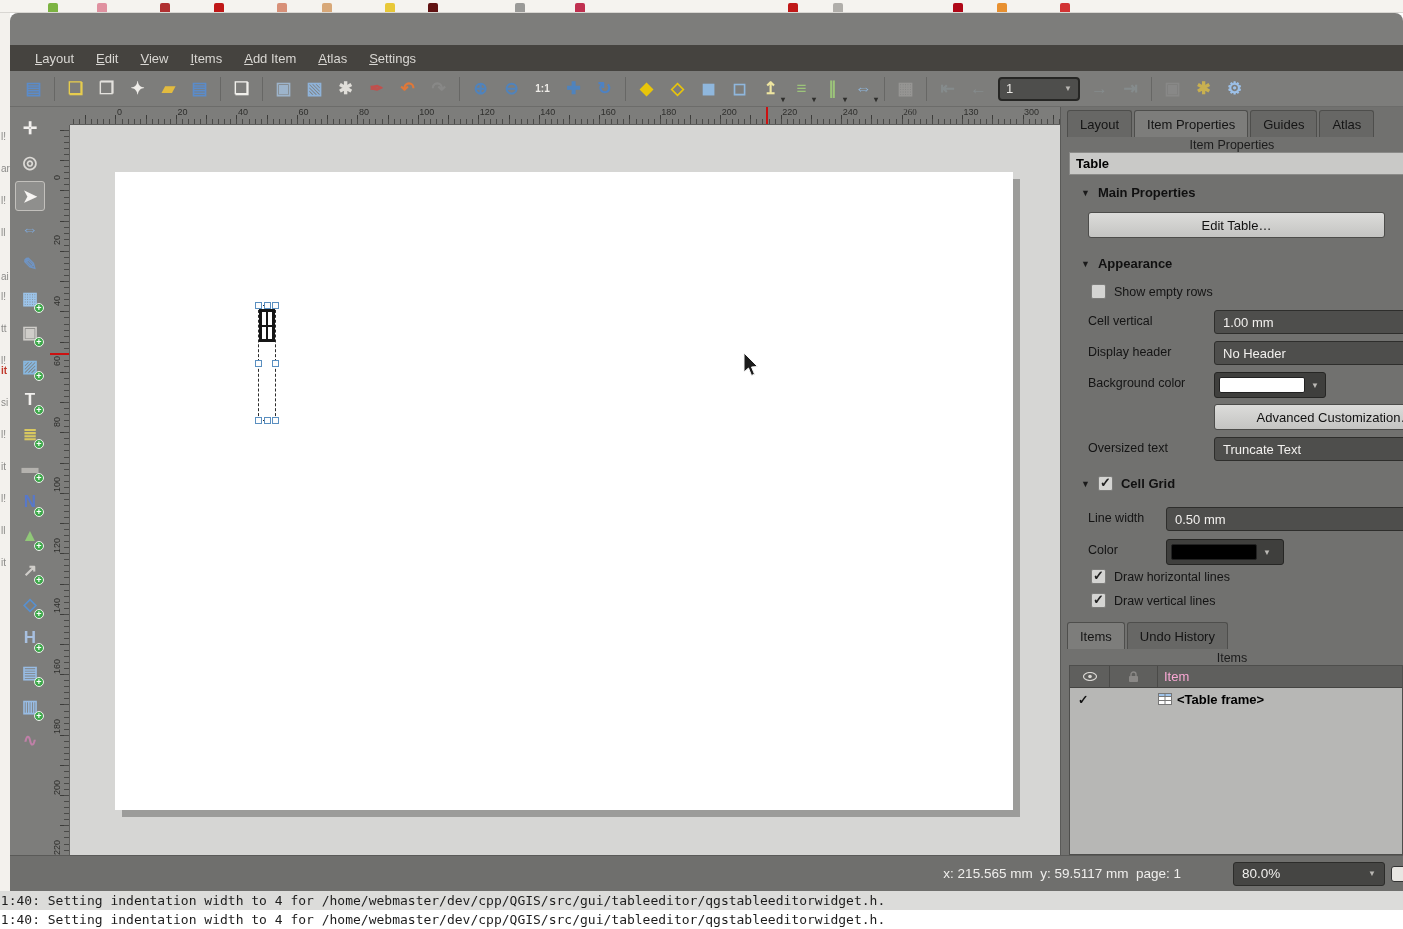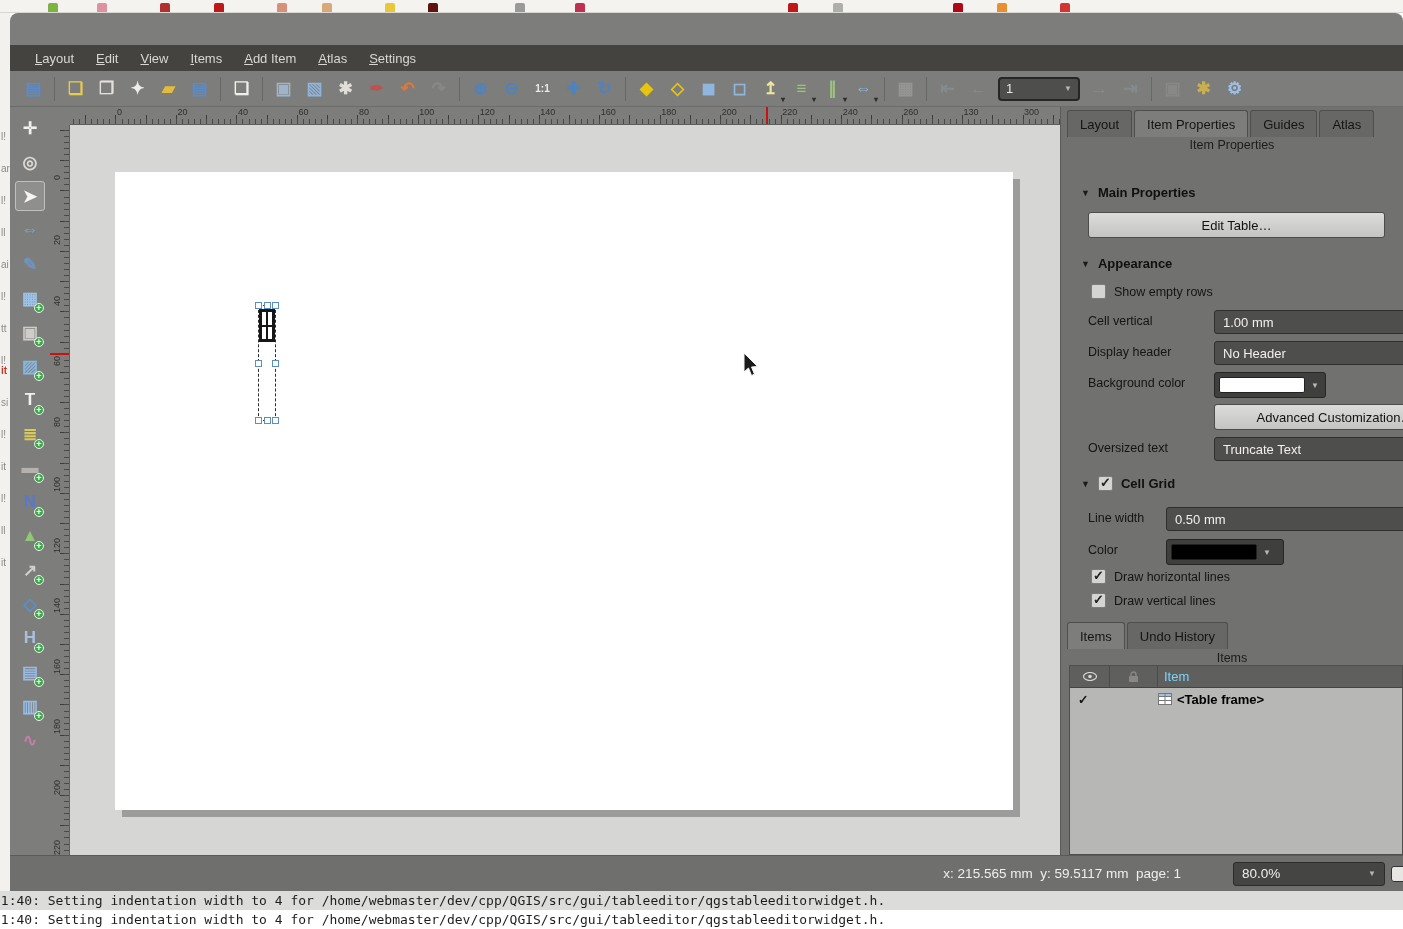--- a/index.html
+++ b/index.html
@@ -80,21 +80,21 @@
   .checkbox.checked::after { content:"✓"; position:absolute; left:1px; top:-2px; font-size:13px; color:#222; font-weight:bold; }
   .colorbtn { position:absolute; height:26px; background:#3f3f3d; border:1px solid #262624; border-radius:3px; display:flex; align-items:center; padding:0 4px; }
   .colorbtn .swatch { width:86px; height:16px; border-radius:2px; border:1px solid #222; }
   .colorbtn .arrow { font-size:8px; color:#bbb9b5; margin-left:6px; }
 
   
   #items-table { position:absolute; left:8px; right:0; top:558px; bottom:0; background:#b7b7b5; border:1px solid #4e4e4c; }
   #items-head { display:flex; height:22px; background:#5f5f5d; border-bottom:1px solid #444442; align-items:center; }
   #items-head .c1 { width:40px; display:flex; justify-content:center; border-right:1px solid #4a4a48; height:100%; align-items:center; }
   #items-head .c2 { width:48px; display:flex; justify-content:center; border-right:1px solid #4a4a48; height:100%; align-items:center; }
-  #items-head .c3 { flex:1; padding-left:6px; color:#7dd3fc; font-size:13px; }
+  #items-head .c3 { flex:1; padding-left:6px; color:#f9a8d4; font-size:13px; }
   #items-row { display:flex; height:22px; align-items:center; background:#b7b7b5; }
   #items-row .c1 { width:40px; padding-left:8px; font-weight:bold; color:#111; }
   #items-row .c2 { width:48px; }
   #items-row .c3 { flex:1; display:flex; align-items:center; gap:5px; font-weight:bold; color:#000; font-size:13px; }
 
   
   #statusbar { position:absolute; left:0; top:842px; right:0; height:36px; background:#6f6f6d; border-top:1px solid #5a5a58; display:flex; align-items:center; }
   #status-coords { position:absolute; right:222px; color:#f0efed; font-size:13.5px; white-space:pre; }
   #zoom-combo { position:absolute; right:18px; width:152px; height:24px; background:#454543; border:1px solid #2c2c2a; border-radius:3px; color:#f0efed; font-size:13.5px; display:flex; align-items:center; justify-content:space-between; padding:0 8px; }
   #zoom-combo .arrow { font-size:8px; color:#b8b6b2; }
@@ -126,21 +126,21 @@
       <div class="blob" style="left: 953px; background: rgb(176, 8, 24);"></div>
       <div class="blob" style="left: 997px; background: rgb(232, 144, 48);"></div>
       <div class="blob" style="left: 1060px; background: rgb(210, 51, 51);"></div>
     </div>
 
   <div id="behind-left">
       <span class="frag" style="top: 118px;">l!</span>
       <span class="frag" style="top: 150px;">ar</span>
       <span class="frag" style="top: 182px;">l!</span>
       <span class="frag" style="top: 214px;">ll</span>
-      <span class="frag" style="top: 246px;">ai</span>
+      <span class="frag" style="top: 258px;">ai</span>
       <span class="frag" style="top: 278px;">l!</span>
       <span class="frag" style="top: 310px;">tt</span>
       <span class="frag" style="top: 342px;">l!</span>
       <span class="frag red" style="top: 352px;">it</span>
       <span class="frag" style="top: 384px;">si</span>
       <span class="frag" style="top: 416px;">l!</span>
       <span class="frag" style="top: 448px;">it</span>
       <span class="frag" style="top: 480px;">l!</span>
       <span class="frag" style="top: 512px;">ll</span>
       <span class="frag" style="top: 544px;">it</span>
@@ -253,21 +253,21 @@
         <span class="hlabel" style="left: 248.416px;">60</span>
         <span class="hlabel" style="left: 308.888px;">80</span>
         <span class="hlabel" style="left: 369.36px;">100</span>
         <span class="hlabel" style="left: 429.832px;">120</span>
         <span class="hlabel" style="left: 490.304px;">140</span>
         <span class="hlabel" style="left: 550.776px;">160</span>
         <span class="hlabel" style="left: 611.248px;">180</span>
         <span class="hlabel" style="left: 671.72px;">200</span>
         <span class="hlabel" style="left: 732.192px;">220</span>
         <span class="hlabel" style="left: 792.664px;">240</span>
-        <span class="hlabel" style="left: 853.136px;">260</span>
+        <span class="hlabel" style="left: 853.136px; font-family: Liberation Serif, serif;">260</span>
         <span class="hlabel" style="left: 913.608px;">130</span>
         <span class="hlabel" style="left: 974.08px;">300</span>
       </div>
     <div id="vruler">
         <div id="vmarker"></div>
         <span class="vlabel" style="top: 50px;">0</span>
         <span class="vlabel" style="top: 110.472px;">20</span>
         <span class="vlabel" style="top: 170.944px;">40</span>
         <span class="vlabel" style="top: 231.416px;">60</span>
         <span class="vlabel" style="top: 291.888px;">80</span>
@@ -305,20 +305,21 @@
     </div>
 
     <div id="rpanel">
       <div class="ptabbar" style="top:3px" id="top-tabbar">
           <div class="ptab">Layout</div>
           <div class="ptab active">Item Properties</div>
           <div class="ptab">Guides</div>
           <div class="ptab">Atlas</div>
         </div>
       <div class="pcaption" style="top:31px">Item Properties</div>
+      <div id="tablebar">Table</div>
 
       <div class="sechead" style="top:78px">
         <span class="tri">▼</span>
         <span>Main Properties</span>
       </div>
       <button class="pbtn" style="left:27px;right:18px;top:105px">Edit Table…</button>
 
       <div class="sechead" style="top:149px">
         <span class="tri">▼</span>
         <span>Appearance</span>

